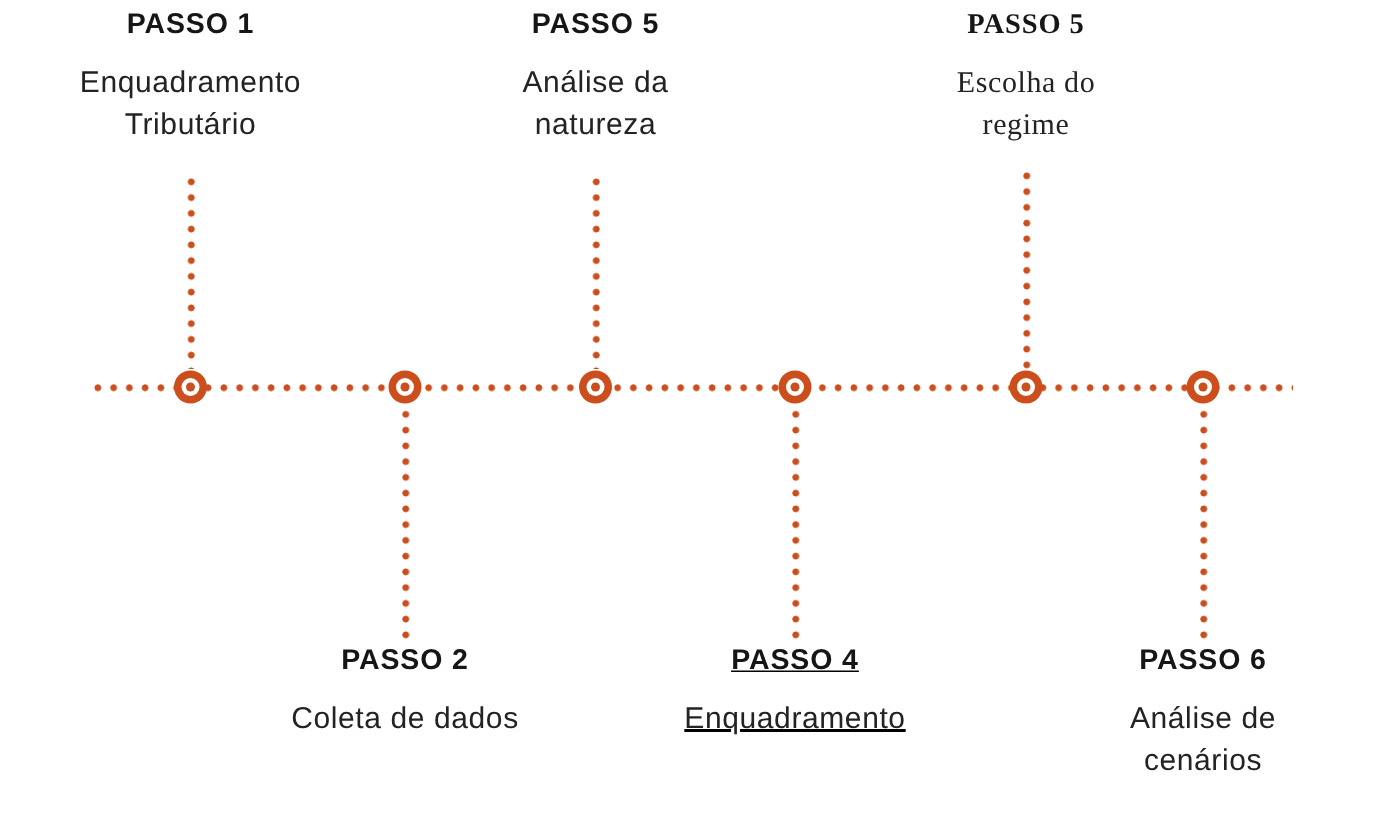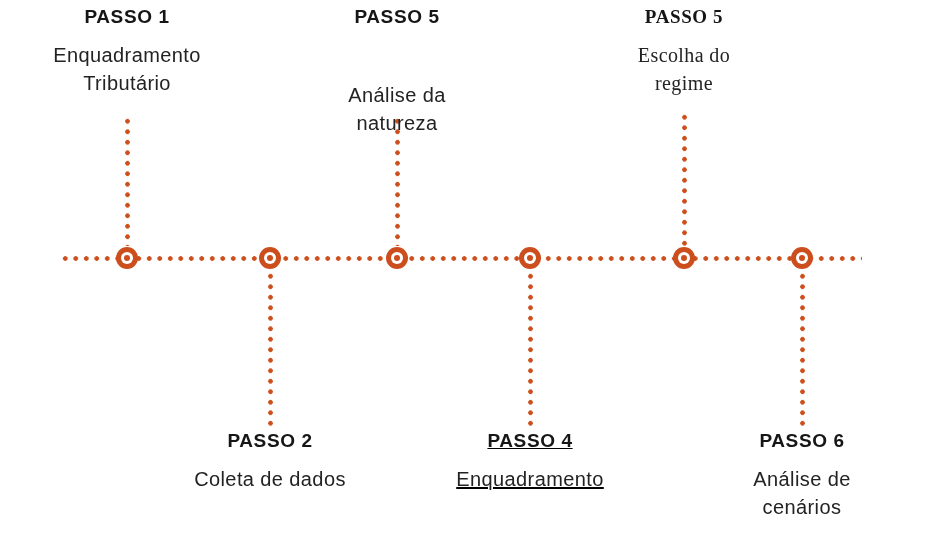--- a/index.html
+++ b/index.html
@@ -68,21 +68,21 @@
     color:var(--text-color);
   }
   
   .label-1{left:7px;   top:6px;}
   .label-3{left:277px; top:6px;}
   .label-5{left:564px; top:6px;font-family:Liberation Serif, serif;}
   .label-2{left:150px; top:430px;}
   .label-4{left:410px; top:430px;text-decoration:underline;}
   .label-6{left:682px; top:430px;text-align:center;}
   .label-1 .step-subtitle{max-width:170px;}
-  .label-3 .step-subtitle{max-width:150px;margin-top:40px;}
+  .label-3 .step-subtitle{max-width:150px;}
   .label-5 .step-subtitle{max-width:150px;}
   .label-6 .step-subtitle{max-width:145px;}
   
   .vline-1{left:124.5px; top:116px; height:130px;}
   .vline-3{left:394.5px; top:116px; height:130px;}
   .vline-5{left:681.5px; top:112px; height:134px;}
   .vline-2{left:267.5px; top:271px; height:158px;}
   .vline-4{left:527.5px; top:271px; height:158px;}
   .vline-6{left:799.5px; top:271px; height:158px;}
   

